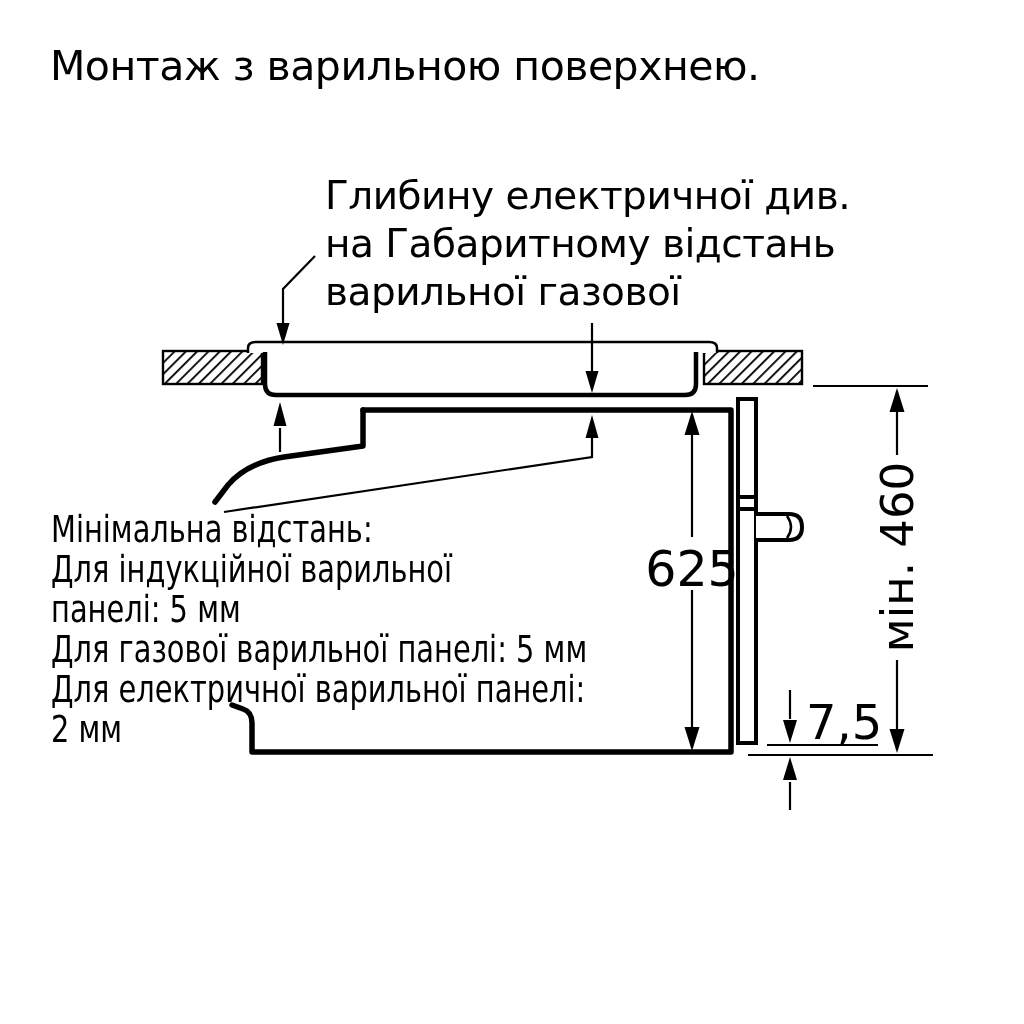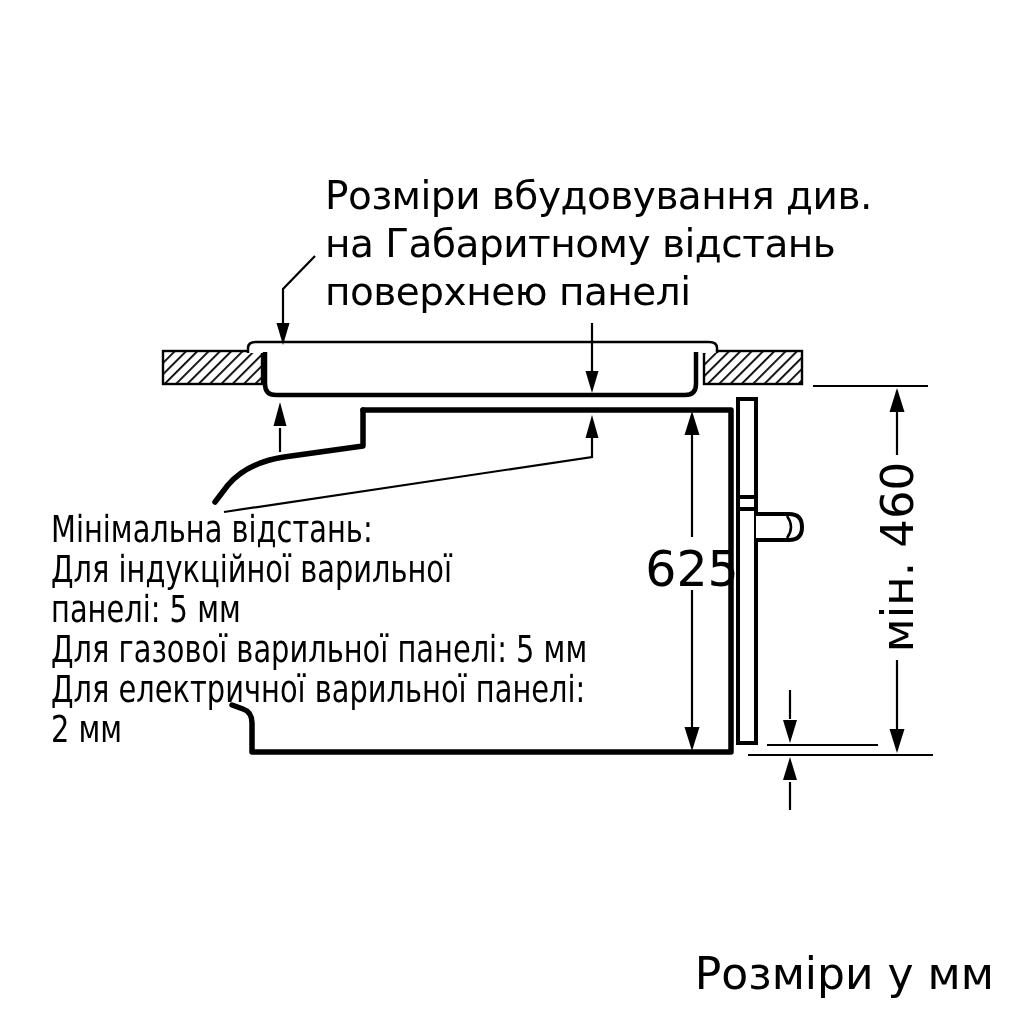--- a/index.html
+++ b/index.html
@@ -99,36 +99,37 @@
     </g>
 
     <g stroke="#000" stroke-width="2.2">
       <path d="M790,690 L790,719"></path>
       <polygon points="790,743 783,720 797,720" fill="#000" stroke="none"></polygon>
       <path d="M790,810 L790,782"></path>
       <polygon points="790,757 783,780 797,780" fill="#000" stroke="none"></polygon>
     </g>
   </svg>
 
+  <div class="abs title">Монтаж з варильною поверхнею.</div>
 
   <div class="abs depth-note">
-    <div>Розміри вбудовування див.</div>
+    <div>Глибину електричної див.</div>
     <div>на Габаритному відстань</div>
-    <div>поверхнею панелі</div>
+    <div>варильної газової</div>
   </div>
 
   <div class="abs min-note">
     <div>Мінімальна відстань:</div>
     <div>Для індукційної варильної</div>
     <div>панелі: 5 мм</div>
     <div>Для газової варильної панелі: 5 мм</div>
     <div>Для електричної варильної панелі:</div>
     <div>2 мм</div>
   </div>
 
   <div class="abs dim-442">625</div>
 
   <div class="abs dim-460">мін. 460</div>
 
+  <div class="abs dim-75">7,5</div>
 
-  <div class="abs footer">Розміри у мм</div>
 
 </div>
 
 </body></html>

